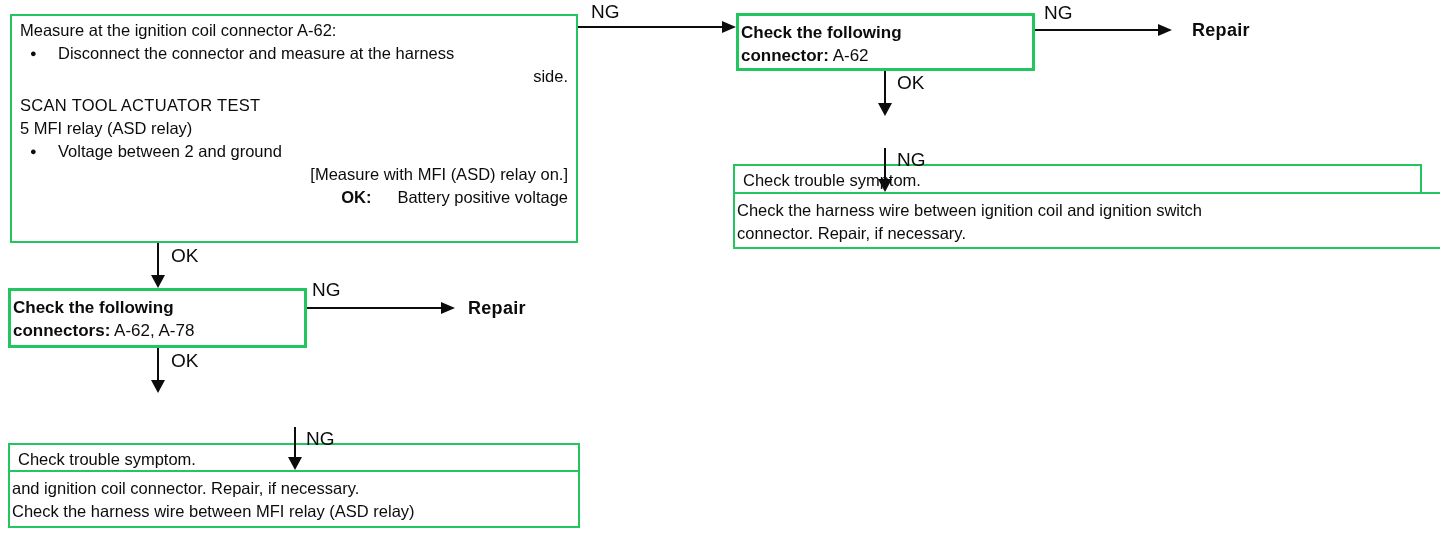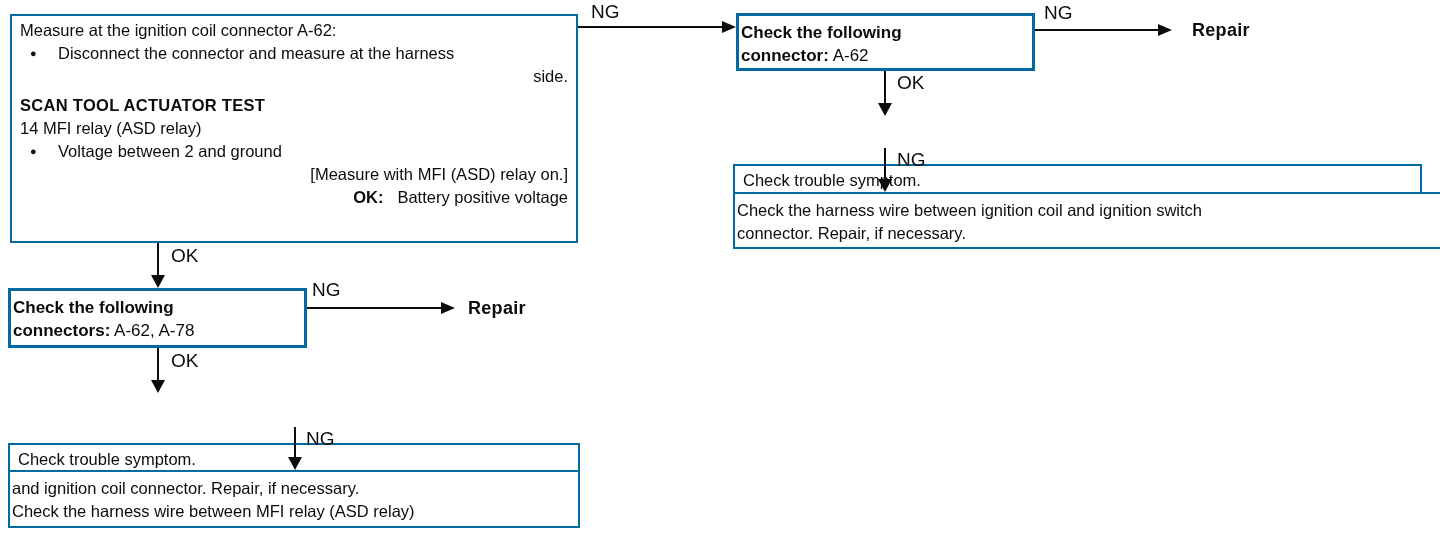--- a/index.html
+++ b/index.html
@@ -9,37 +9,37 @@
     height: 536px;
     background: #ffffff;
     font-family: "Liberation Sans", sans-serif;
     color: #0c0c0c;
     overflow: hidden;
   }
   .box {
     position: absolute;
     box-sizing: border-box;
     background: #ffffff;
-    border: 2px solid #0369a1;
+    border: 2px solid #22c55e;
     font-size: 16.5px;
     line-height: 23px;
     overflow: hidden;
   }
   .box.heavy { border-width: 3px; }
   .pad-lg { padding: 3px 8px; }
   .pad-md { padding: 5px 2px; }
   .pad-sm { padding: 3px 8px; margin-top: 48px; }
   .b { font-weight: bold; }
   .row { white-space: nowrap; }
   .brow { display: flex; }
   .bullet-cell { width: 28px; padding-left: 10px; font-size: 11px; flex: 0 0 auto; }
   .hang { margin-left: 38px; text-align: right; }
-  .heading { font-weight: bold; margin-top: 6px; letter-spacing: 0.3px; }
+  .heading { font-weight: normal; margin-top: 6px; letter-spacing: 0.3px; }
   .squeeze { word-spacing: -2.5px; letter-spacing: -0.15px; }
-  .ok-val { margin-left: 14px; }
+  .ok-val { margin-left: 26px; }
   .cbox-line { font-size: 17px; line-height: 23px; }
   .hline { position: absolute; height: 2px; background: #0c0c0c; }
   .vline { position: absolute; width: 2px; background: #0c0c0c; }
   .ah-r {
     position: absolute; width: 0; height: 0;
     border-top: 6px solid transparent;
     border-bottom: 6px solid transparent;
     border-left: 14px solid #0c0c0c;
   }
   .ah-d {
@@ -57,21 +57,21 @@
 <div id="stage">
 
   <div class="box pad-lg" style="left:10px; top:14px; width:568px; height:229px;">
     <div class="row">Measure at the ignition coil connector A-62:</div>
     <div class="brow">
       <span class="bullet-cell">●</span>
       <span class="row">Disconnect the connector and measure at the harness</span>
     </div>
     <div class="row hang">side.</div>
     <div class="row heading">SCAN TOOL ACTUATOR TEST</div>
-    <div class="row">14 MFI relay (ASD relay)</div>
+    <div class="row">5 MFI relay (ASD relay)</div>
     <div class="brow">
       <span class="bullet-cell">●</span>
       <span class="row">Voltage between 2 and ground</span>
     </div>
     <div class="row hang">[Measure with MFI (ASD) relay on.]</div>
     <div class="row hang">
       <span class="b">OK:</span><span class="ok-val">Battery positive voltage</span>
     </div>
   </div>
 

